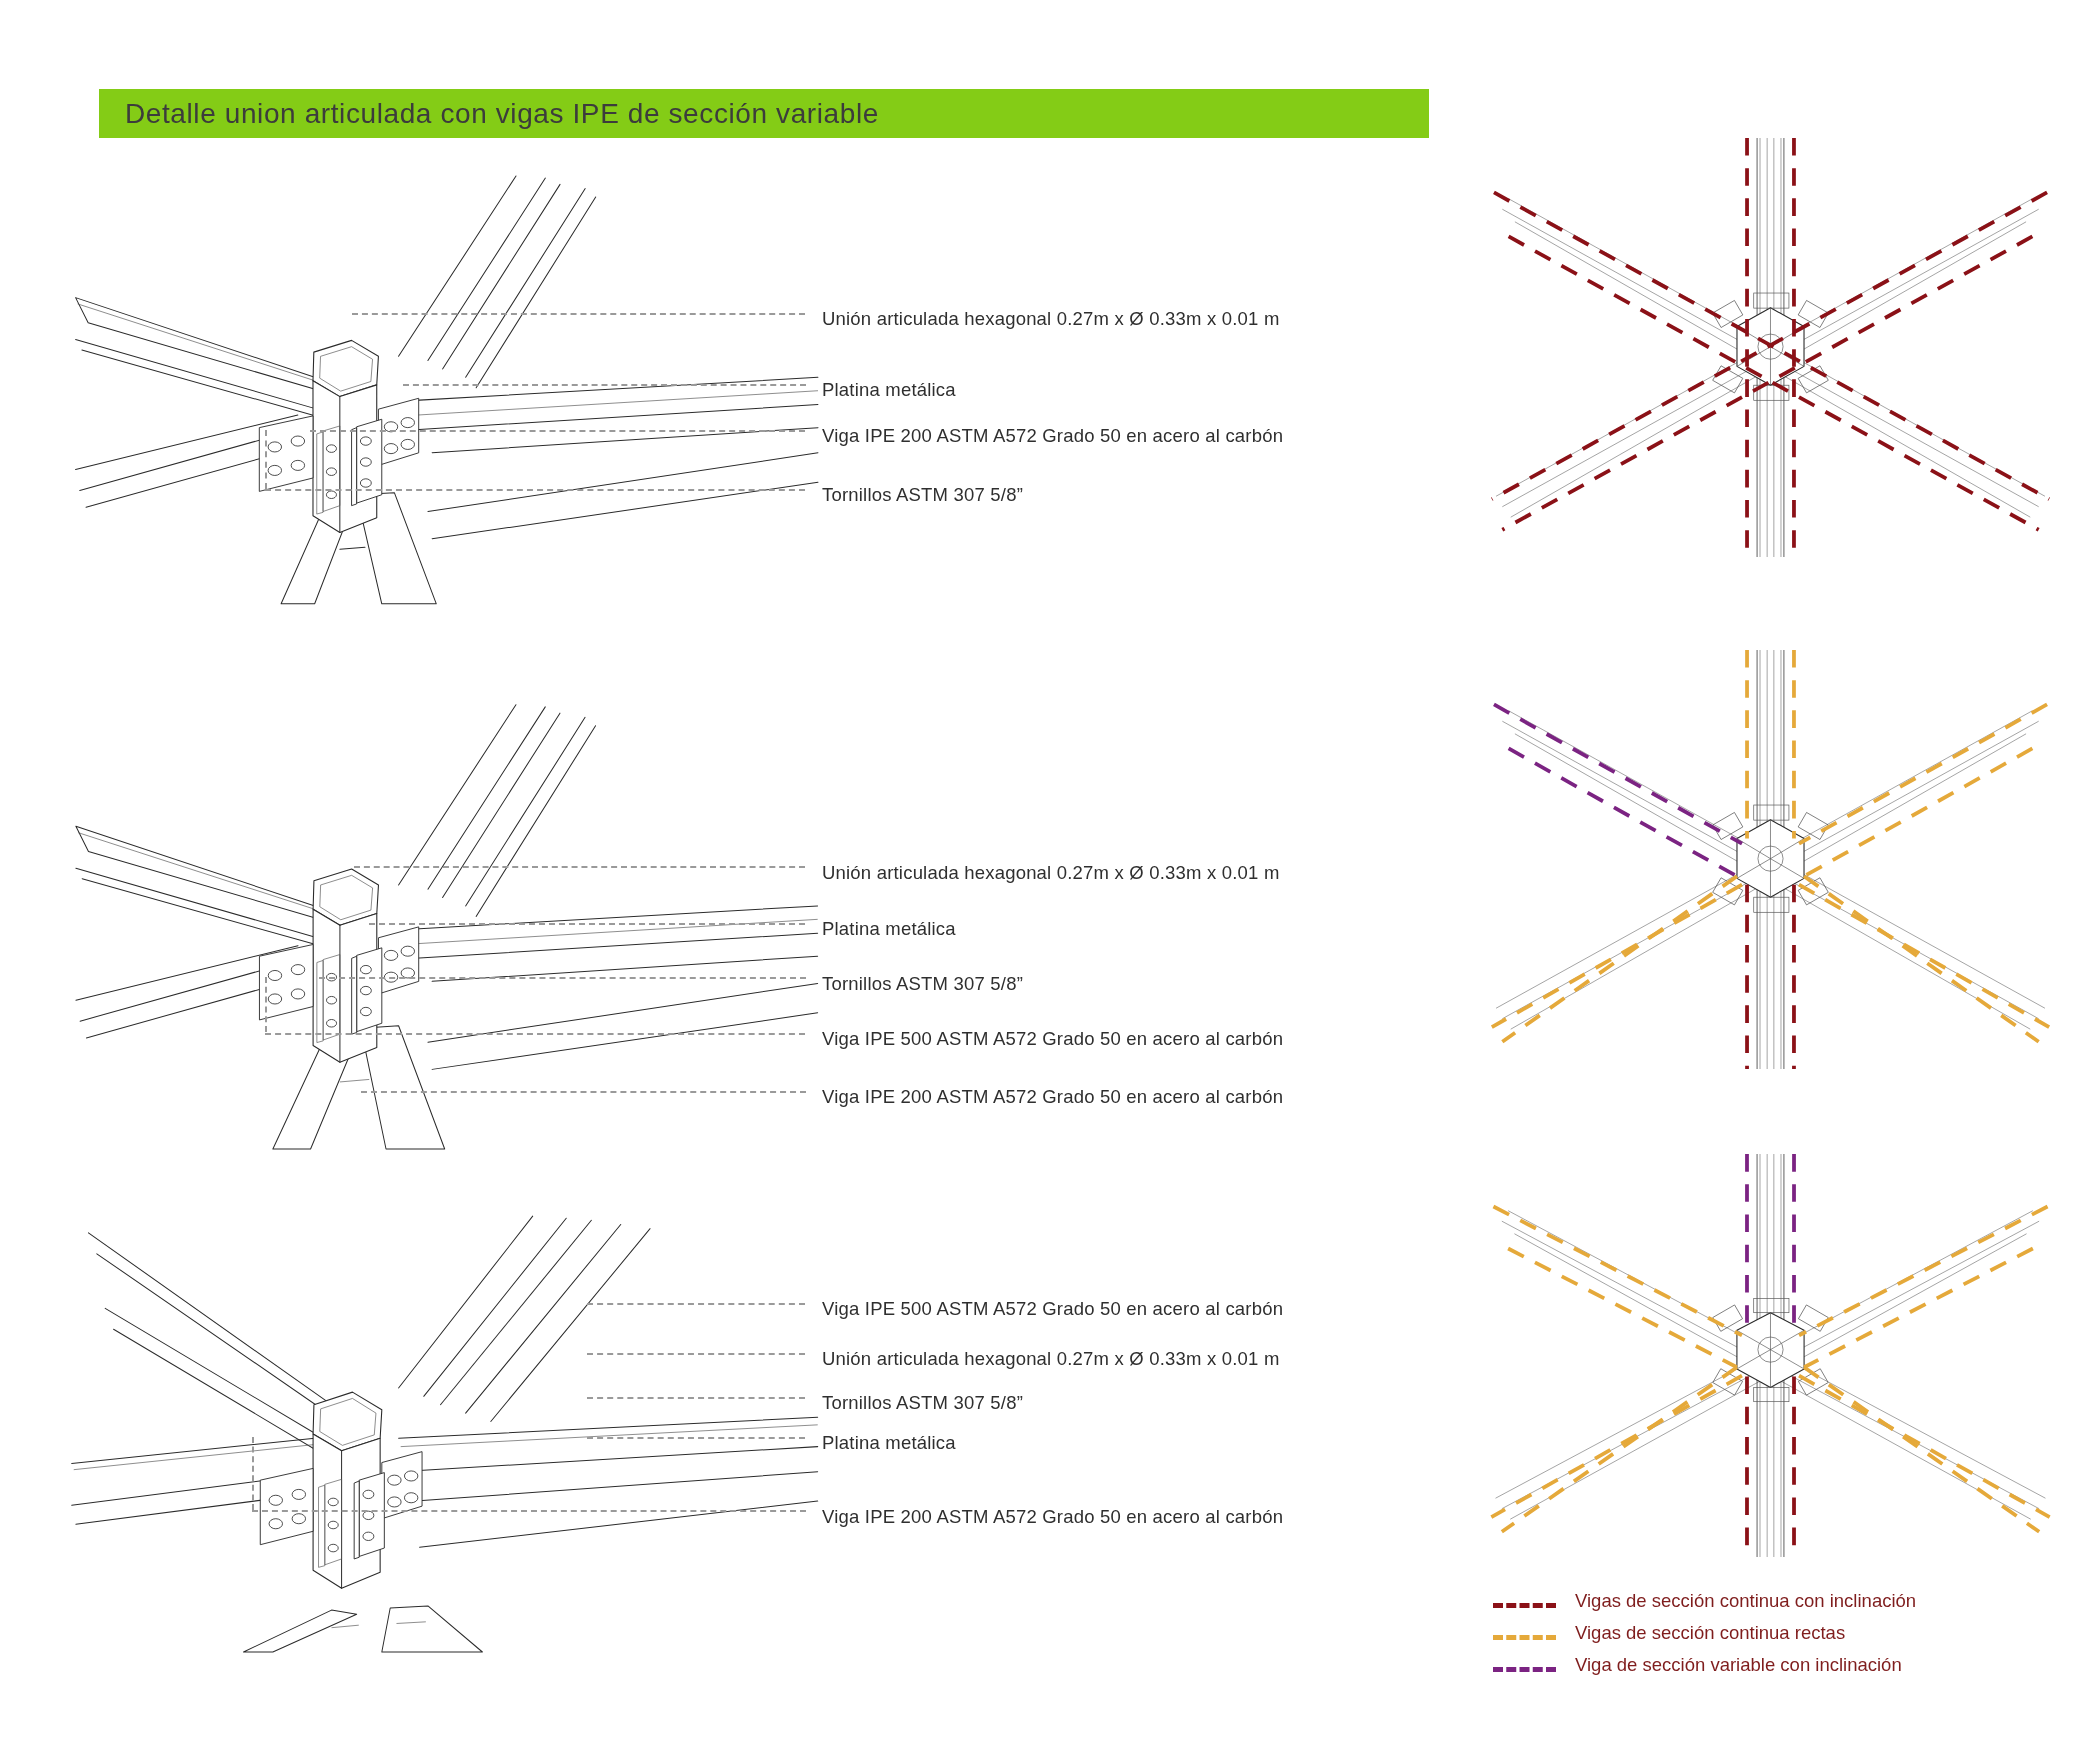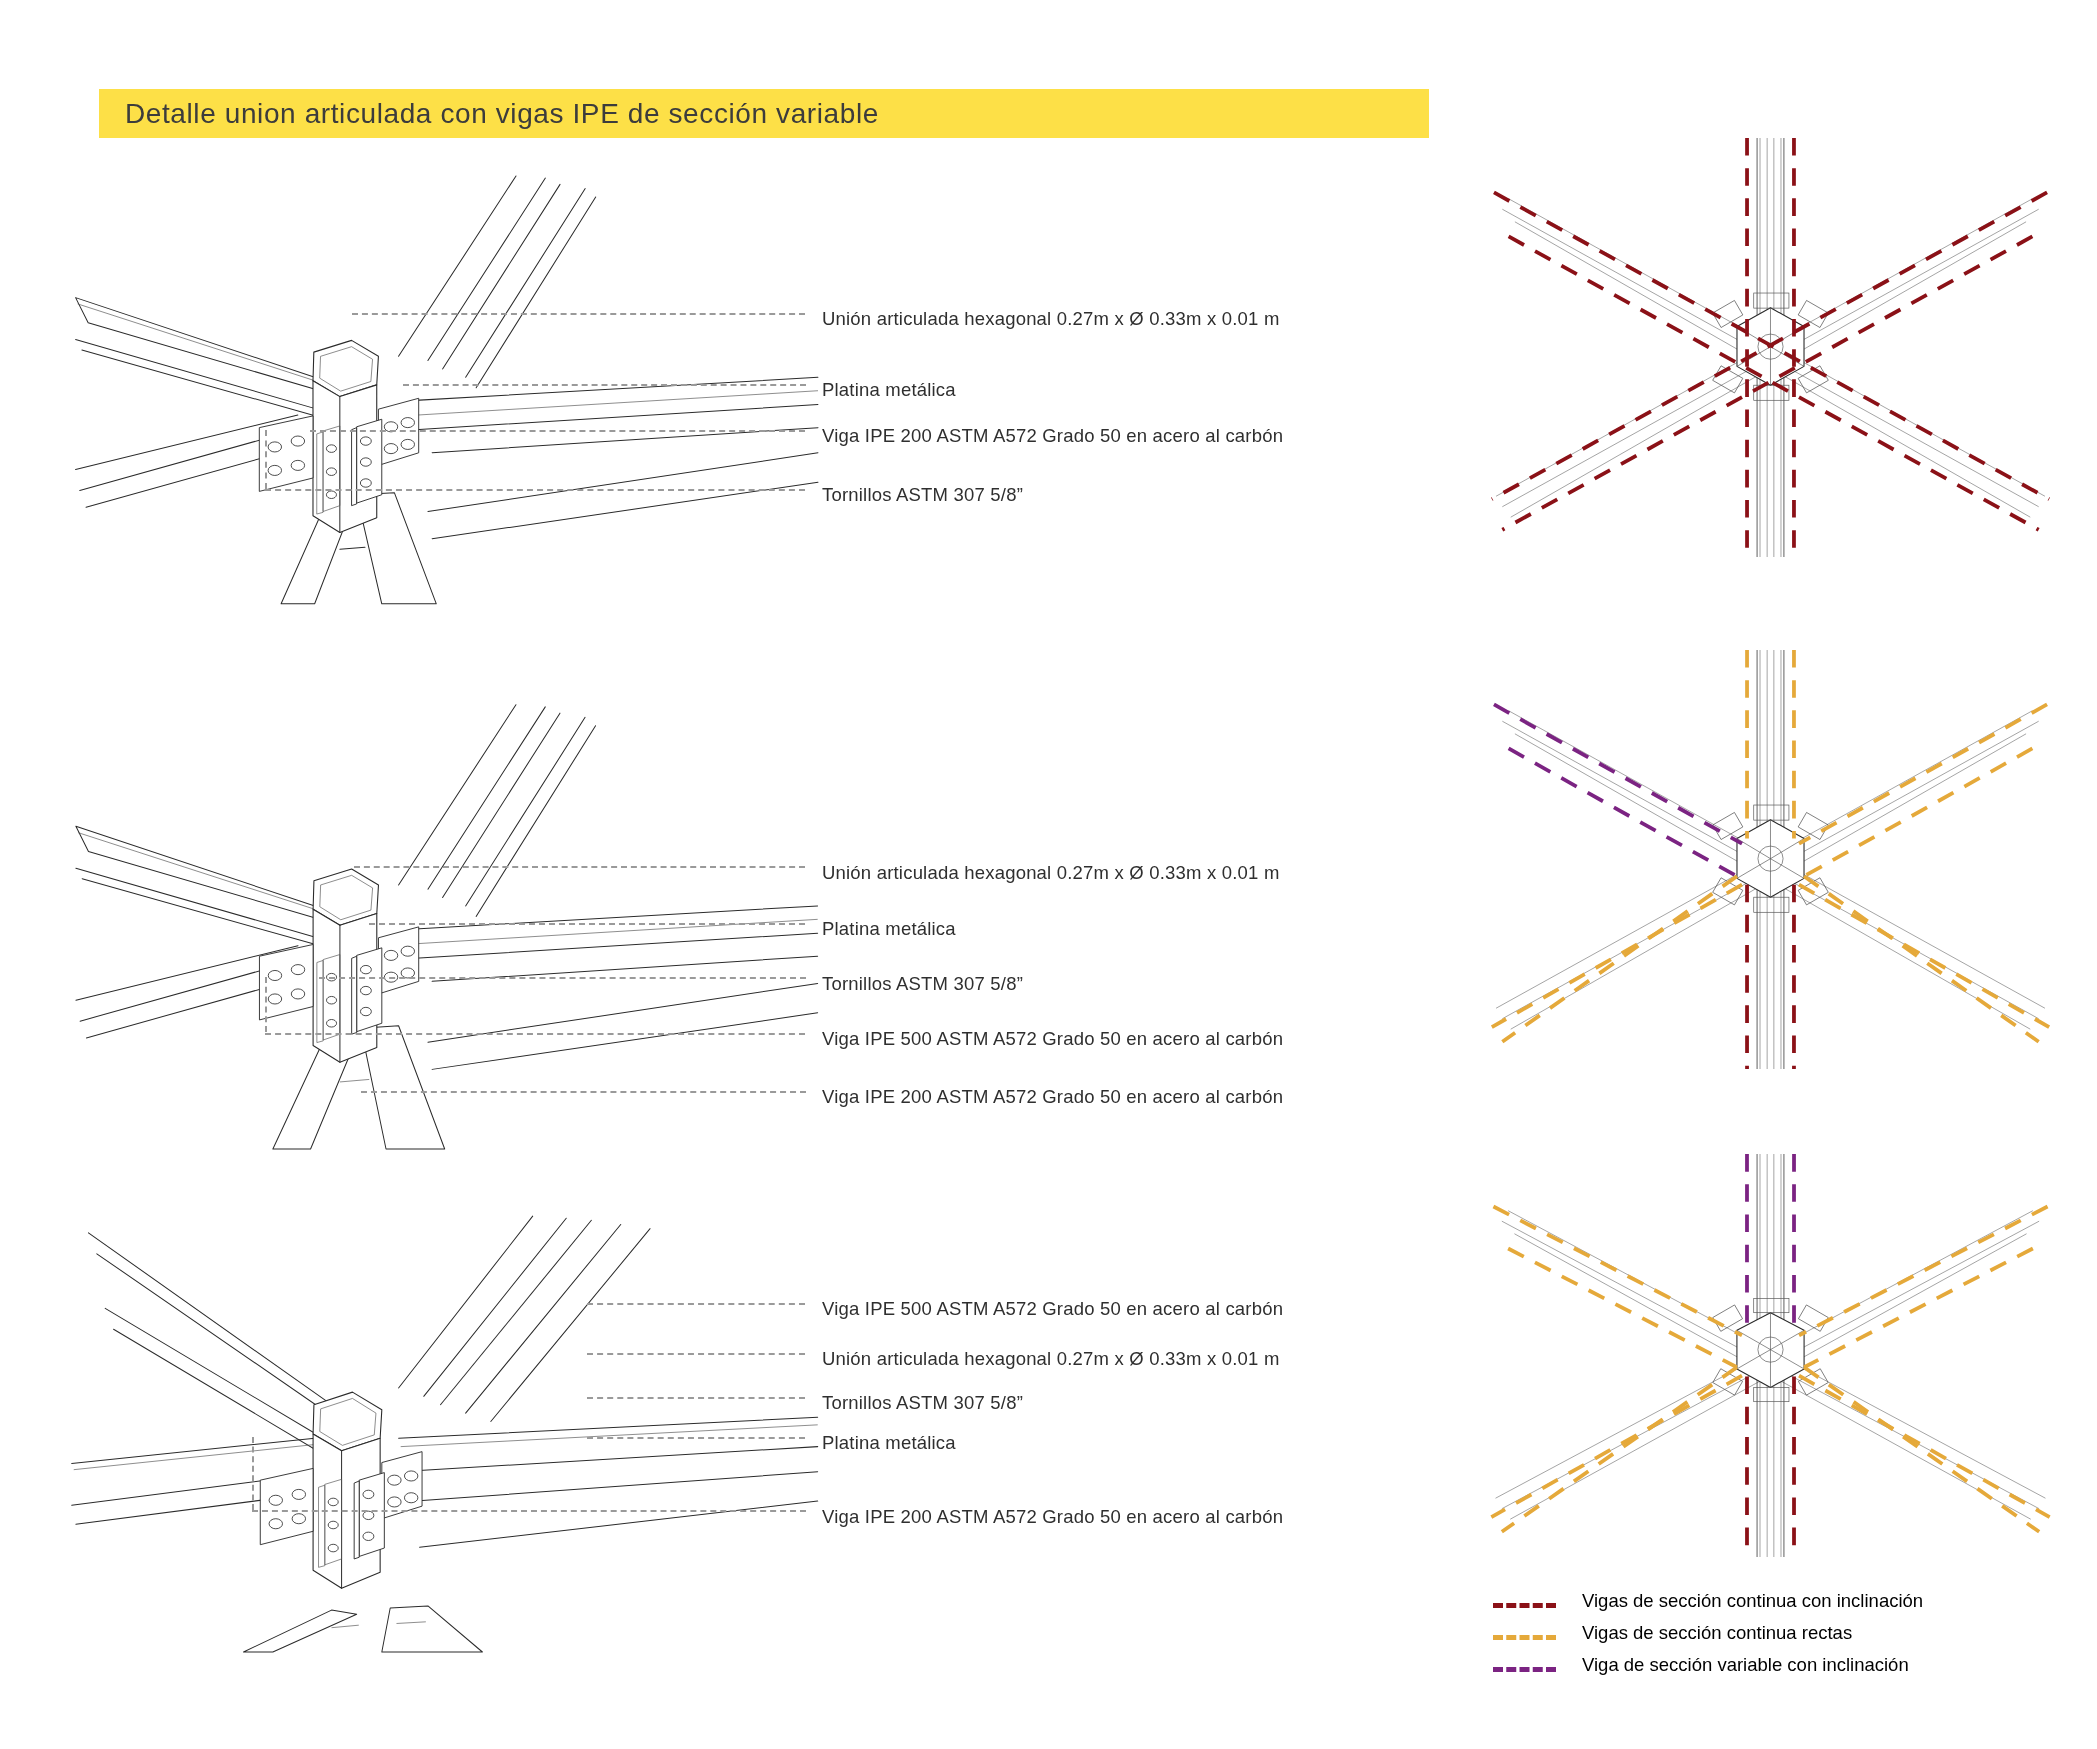--- a/index.html
+++ b/index.html
@@ -1,34 +1,34 @@
 <!DOCTYPE html>
 <html style="font-size:6.7px"><head>
 <meta charset="utf-8">
 <style>
   html,body{margin:0;padding:0;background:#fff;}
   body{width:2953px;height:1750px;position:relative;overflow:hidden;
        font-family:"Liberation Sans","DejaVu Sans",sans-serif;color:#2e2e2e;}
   .sheet{position:absolute;inset:0;}
 
   
-  .banner{position:absolute;background:#fde047;display:flex;align-items:center;}
+  .banner{position:absolute;background:#84cc16;display:flex;align-items:center;}
   .banner .btext{font-size:28px;font-weight:400;letter-spacing:0.6px;color:#3c3c3c;
                  white-space:nowrap;padding-left:26px;}
 
   
   .note{position:absolute;font-size:18.5px;letter-spacing:0.2px;color:#2f2f2f;white-space:nowrap;margin-top:8px;}
   .leader{position:absolute;height:0;border-top:2.9px dashed #9a9a9a;}
   .leader-v{position:absolute;width:0;border-left:2.9px dashed #9a9a9a;}
 
   
   .legend{position:absolute;}
   .legend-row{position:relative;height:32px;}
   .legend-swatch{position:absolute;left:0;top:12.6px;width:63px;height:0;border-top:5.5px dashed;}
-  .legend-label{position:absolute;left:82px;top:0;font-size:18.5px;white-space:nowrap;color:#000000;margin-left:7px;}
+  .legend-label{position:absolute;left:82px;top:0;font-size:18.5px;white-space:nowrap;color:#7f1d1d;}
 
   
   .dwg{position:absolute;}
   svg{display:block;overflow:visible;}
   .ln{fill:none;stroke:#2b2b2b;stroke-width:2.4;stroke-linejoin:round;stroke-linecap:round;}
   .ln-thin{fill:none;stroke:#555;stroke-width:1.6;}
   .plate{fill:#ffffff;stroke:#2b2b2b;stroke-width:2.2;stroke-linejoin:round;}
   .bolt{fill:#ffffff;stroke:#2b2b2b;stroke-width:2;}
   .hub{fill:#ffffff;stroke:#2b2b2b;stroke-width:2.6;stroke-linejoin:round;}
   .dashhl{fill:none;stroke-width:9;stroke-dasharray:42 30;stroke-linecap:butt;}

